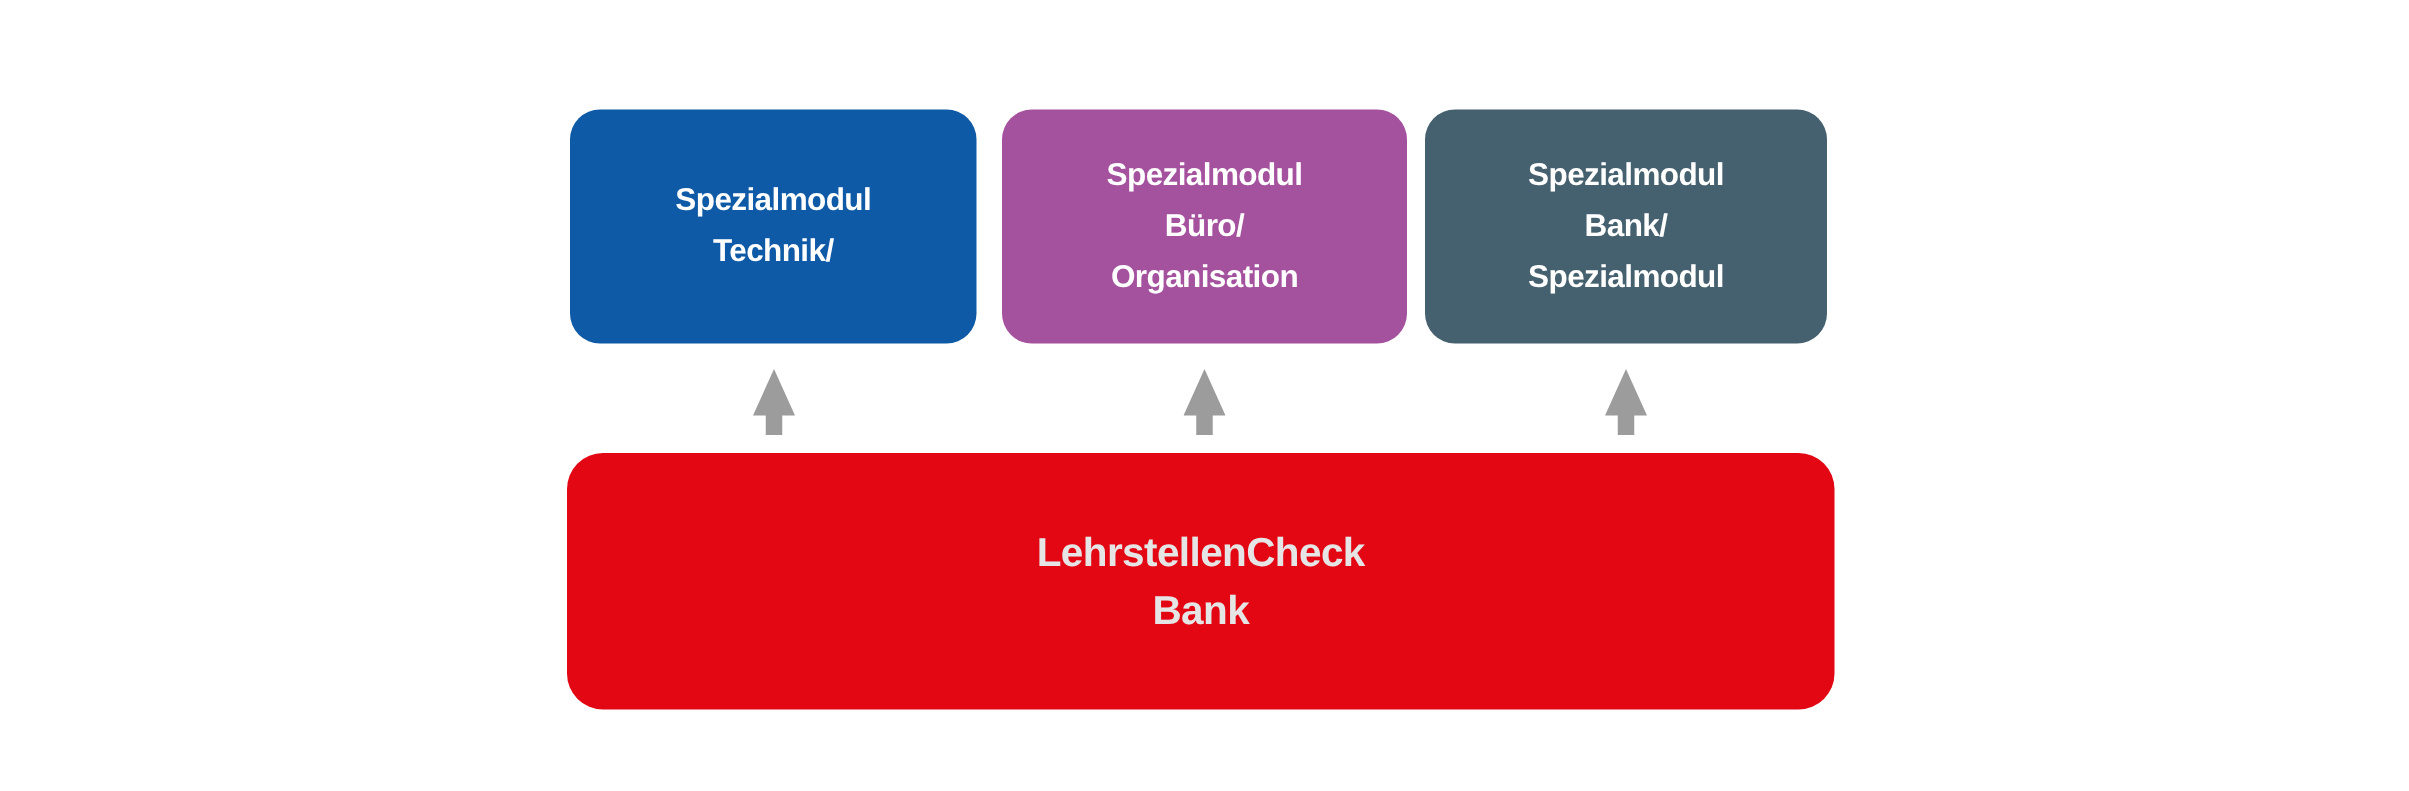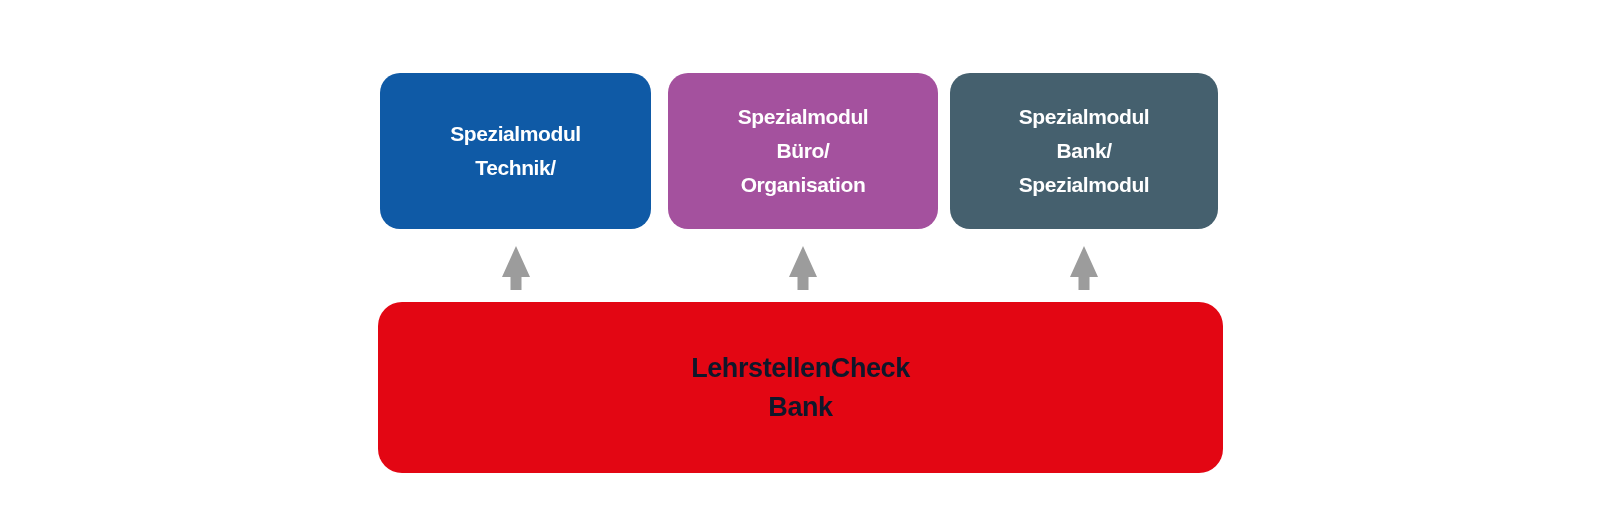--- a/index.html
+++ b/index.html
@@ -92,18 +92,18 @@
   </svg>
 
   <svg id="arrow-buero" class="arrow" viewBox="0 0 28 44" aria-hidden="true">
     <polygon points="14,0 28,31 19.5,31 19.5,44 8.5,44 8.5,31 0,31" style="fill: rgb(156, 156, 156);"></polygon>
   </svg>
 
   <svg id="arrow-bank" class="arrow" viewBox="0 0 28 44" aria-hidden="true">
     <polygon points="14,0 28,31 19.5,31 19.5,44 8.5,44 8.5,31 0,31" style="fill: rgb(156, 156, 156);"></polygon>
   </svg>
 
-  <div class="box base-box" style="background-color: rgb(227, 6, 19); color: #0f172a;">
+  <div class="box base-box" style="background-color: rgb(227, 6, 19); color: #e5e5e5;">
     <span class="line">LehrstellenCheck</span>
     <span class="line">Bank</span>
   </div>
 
 </div>
 
 </body></html>

